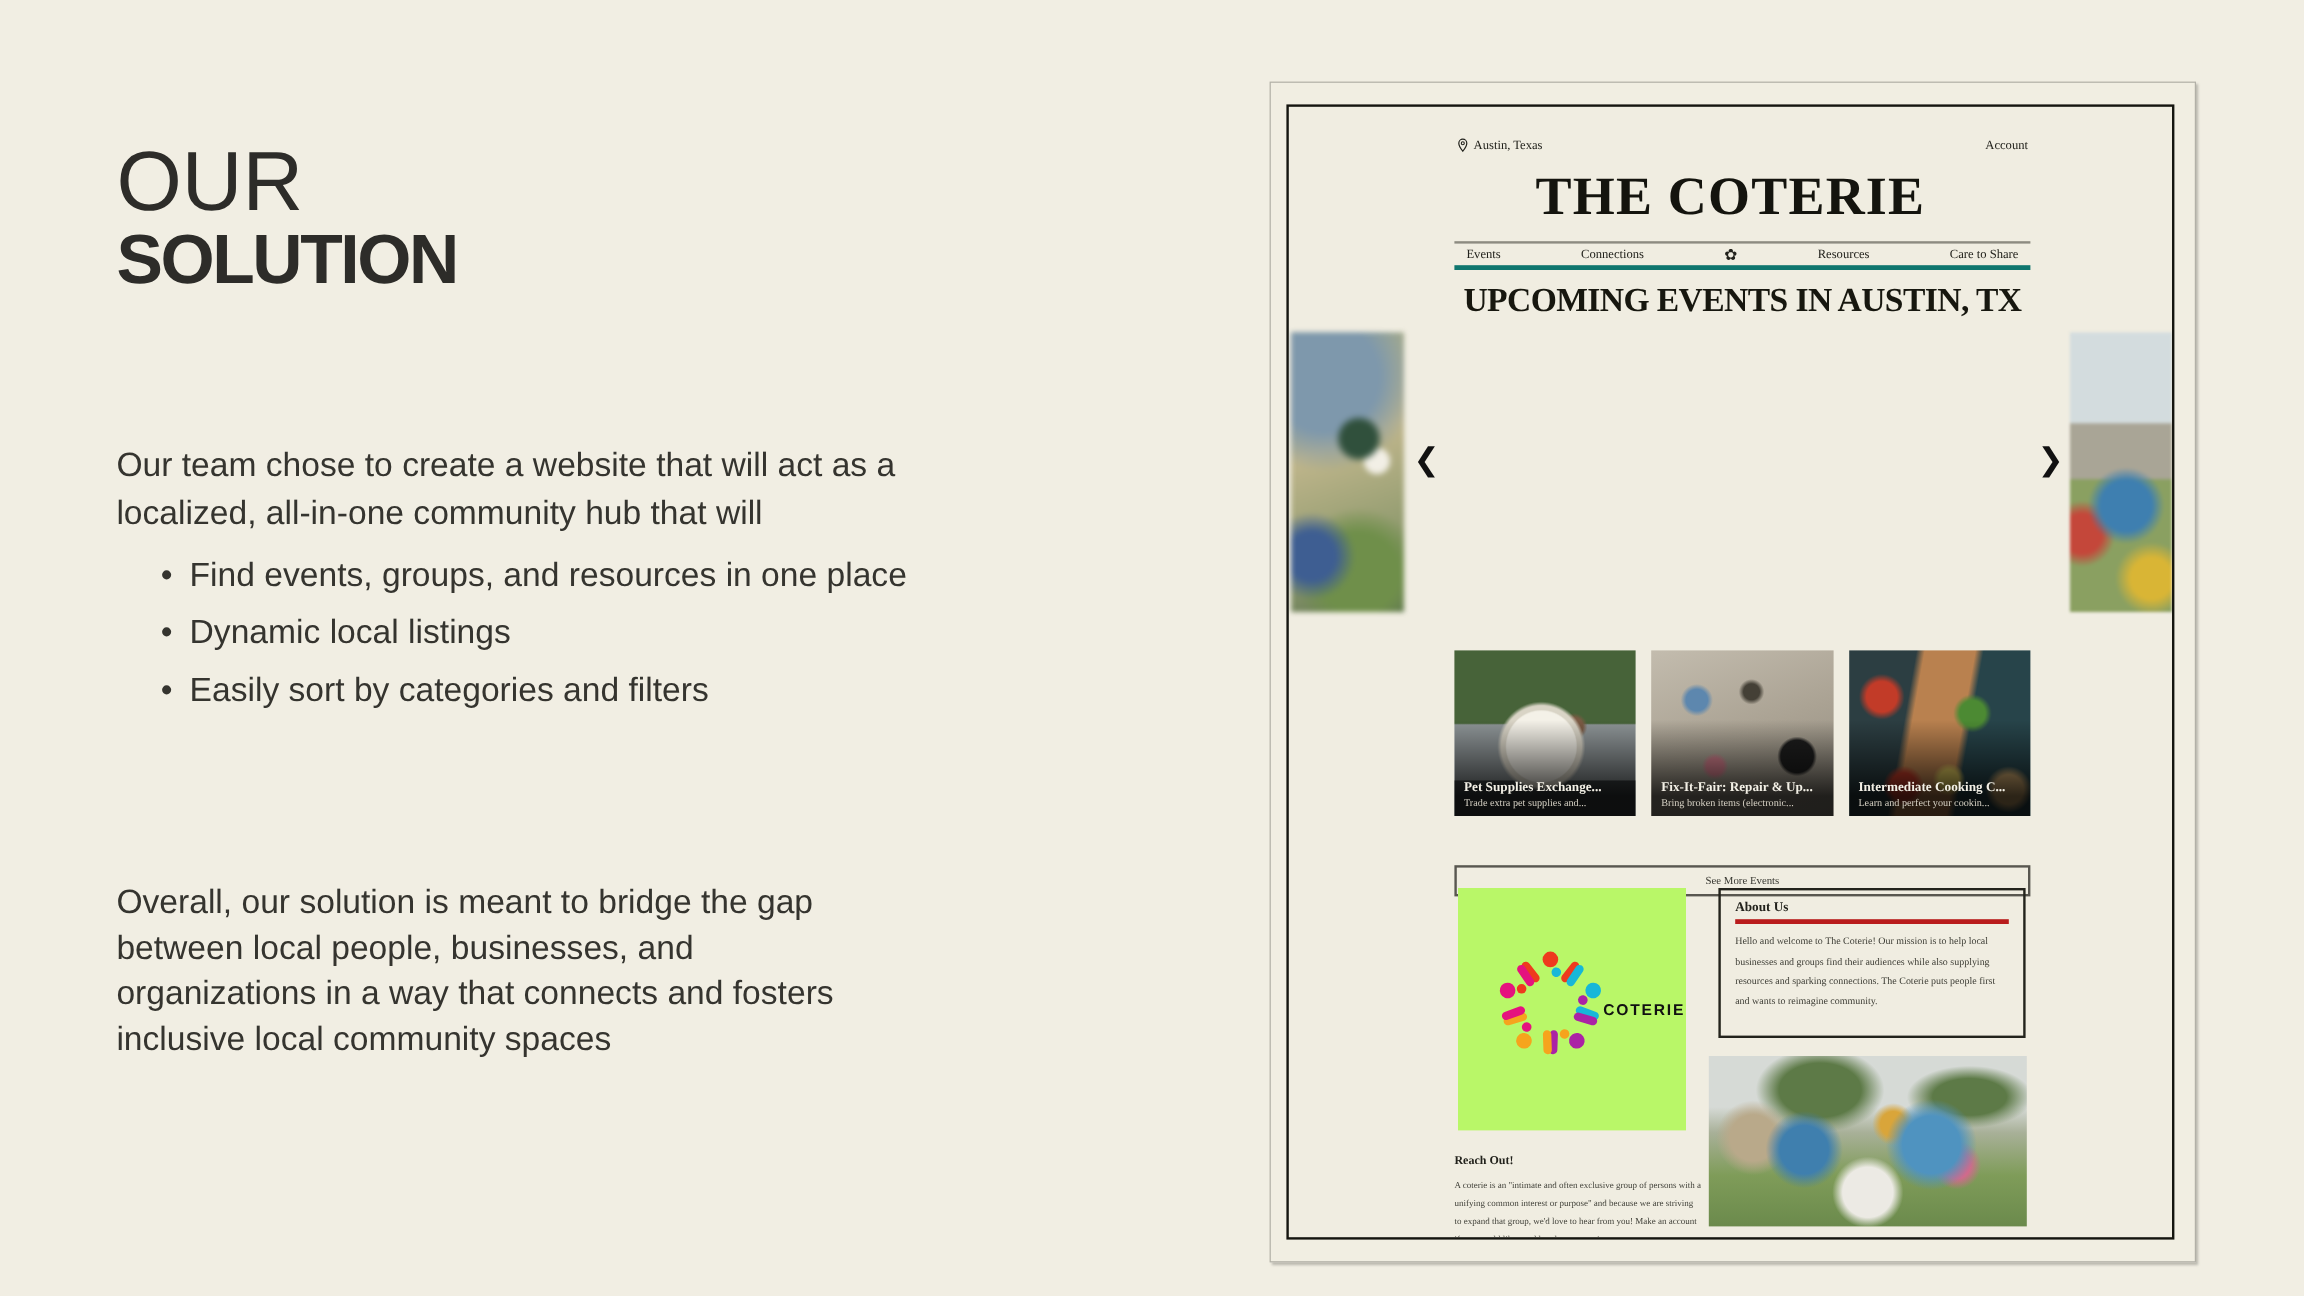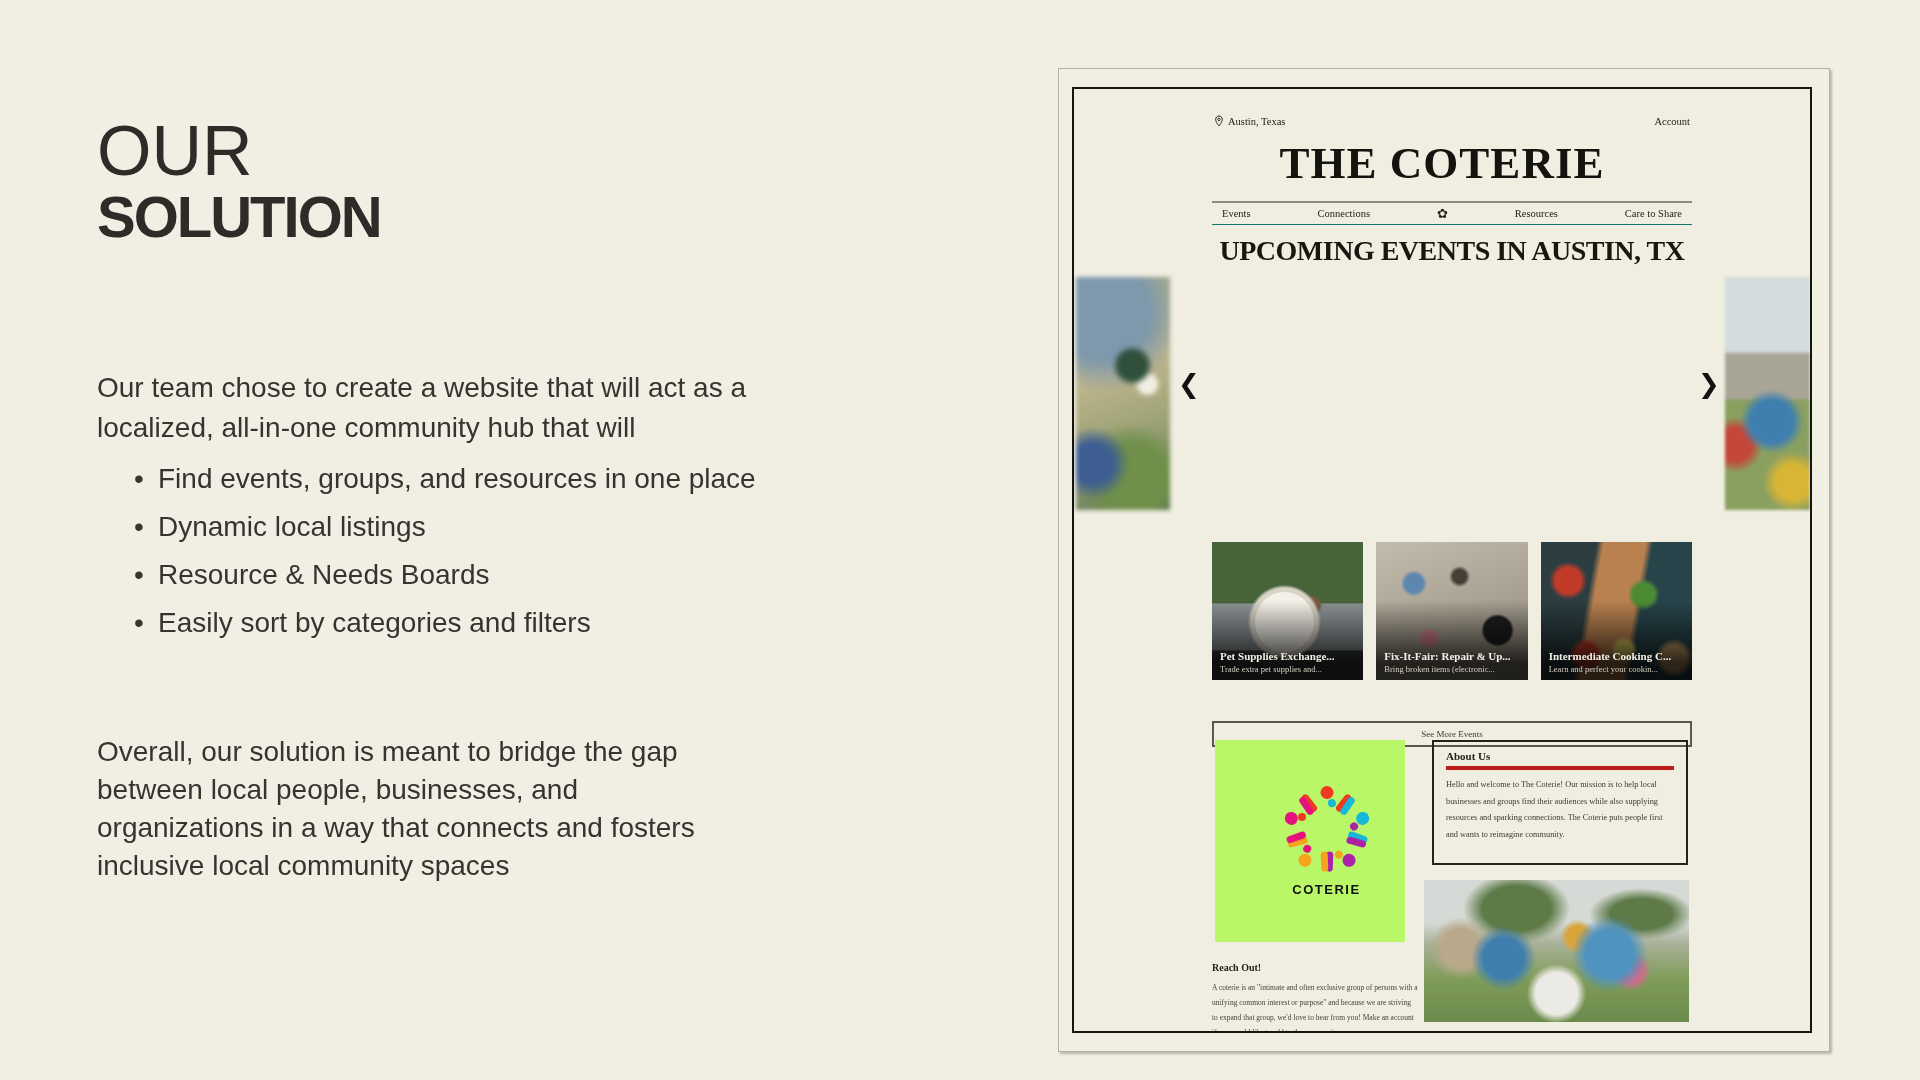--- a/index.html
+++ b/index.html
@@ -37,21 +37,21 @@
   
   .topbar { position:absolute; left:140px; width:476px; top:26px; display:flex; justify-content:space-between; align-items:center; font-size:10.5px; }
   .loc { display:flex; align-items:center; gap:4px; cursor:pointer; }
   .loc svg { width:10px; height:12px; }
   .account { cursor:pointer; }
 
   .masthead { position:absolute; left:0; right:0; top:48px; text-align:center; font-size:45px; font-weight:700; letter-spacing:1px; color:#14140e; }
 
   .navbar {
     position:absolute; left:138px; width:480px; top:112px; height:24px;
-    border-top:2px solid #8d8b81; border-bottom:1px solid #0f766e;
+    border-top:2px solid #8d8b81; border-bottom:4px solid #0f766e;
     display:flex; justify-content:space-between; align-items:center; padding:0 10px;
     font-size:10.5px;
   }
   .nav-item { cursor:pointer; }
   .nav-flower { font-size:13px; line-height:1; }
 
   .headline { position:absolute; left:138px; width:480px; top:146px; text-align:center; font-size:28px; font-weight:700; letter-spacing:-.5px; color:#17170f; }
 
   
   .side { position:absolute; top:188px; height:233px; filter:blur(2px); }
@@ -122,21 +122,21 @@
   .card-caption { position:absolute; left:8px; right:4px; bottom:6px; z-index:2; }
   .c-title { font-size:11px; font-weight:700; color:#f3f0e6; margin-bottom:2px; white-space:nowrap; }
   .c-sub { font-size:8.5px; color:#d6d1c4; white-space:nowrap; }
 
   .see-more { position:absolute; left:138px; top:632px; width:480px; height:26px;
     border:2px solid #595750; font-size:9px; color:#3a3a33; text-align:center; line-height:22px; cursor:pointer; }
 
   
   .lower { position:absolute; left:138px; top:651px; width:480px; height:295px; }
   .logo-box { position:absolute; left:3px; top:0; width:190px; height:202px;
-    display:flex; flex-direction:column; align-items:center; justify-content:center;padding-left:33px; }
+    display:flex; align-items:center; justify-content:flex-start;padding-left:33px; }
   .logo-ring { position:relative; width:88px; height:88px; margin-bottom:8px; }
   .lp { position:absolute; inset:0; transform:rotate(var(--r)); }
   .lp i { position:absolute; background:var(--c); display:block; }
   .lp .head { width:13px; height:13px; border-radius:50%; left:50%; top:0; transform:translateX(-50%); }
   .lp .armL { width:7px; height:20px; border-radius:4px; left:27%; top:7px; transform:rotate(-38deg); }
   .lp .armR { width:7px; height:20px; border-radius:4px; right:27%; top:7px; transform:rotate(38deg); }
   .lp .hand { width:8px; height:8px; border-radius:50%; left:18%; top:27px; }
   .logo-text { font-family:"Liberation Sans", sans-serif; font-size:13px; font-weight:700; letter-spacing:1.5px; color:#111; }
 
   .about-box { position:absolute; left:220px; top:0; width:256px; height:125px;
@@ -166,21 +166,20 @@
 <div class="title">
   <div class="t1">OUR</div>
   <div class="t2">SOLUTION</div>
 </div>
 
 <p class="intro">Our team chose to create a website that will act as a localized, all-in-one community hub that will</p>
 
 <ul class="bullets">
   <li>Find events, groups, and resources in one place</li>
   <li>Dynamic local listings</li>
-  <li>Resource &amp; Needs Boards</li>
   <li>Easily sort by categories and filters</li>
 </ul>
 
 <p class="outro">Overall, our solution is meant to bridge the gap between local people, businesses, and organizations in a way that connects and fosters inclusive local community spaces</p>
 
 <div class="outer">
   <div class="inner">
 
     <div class="topbar">
       <span class="loc">

